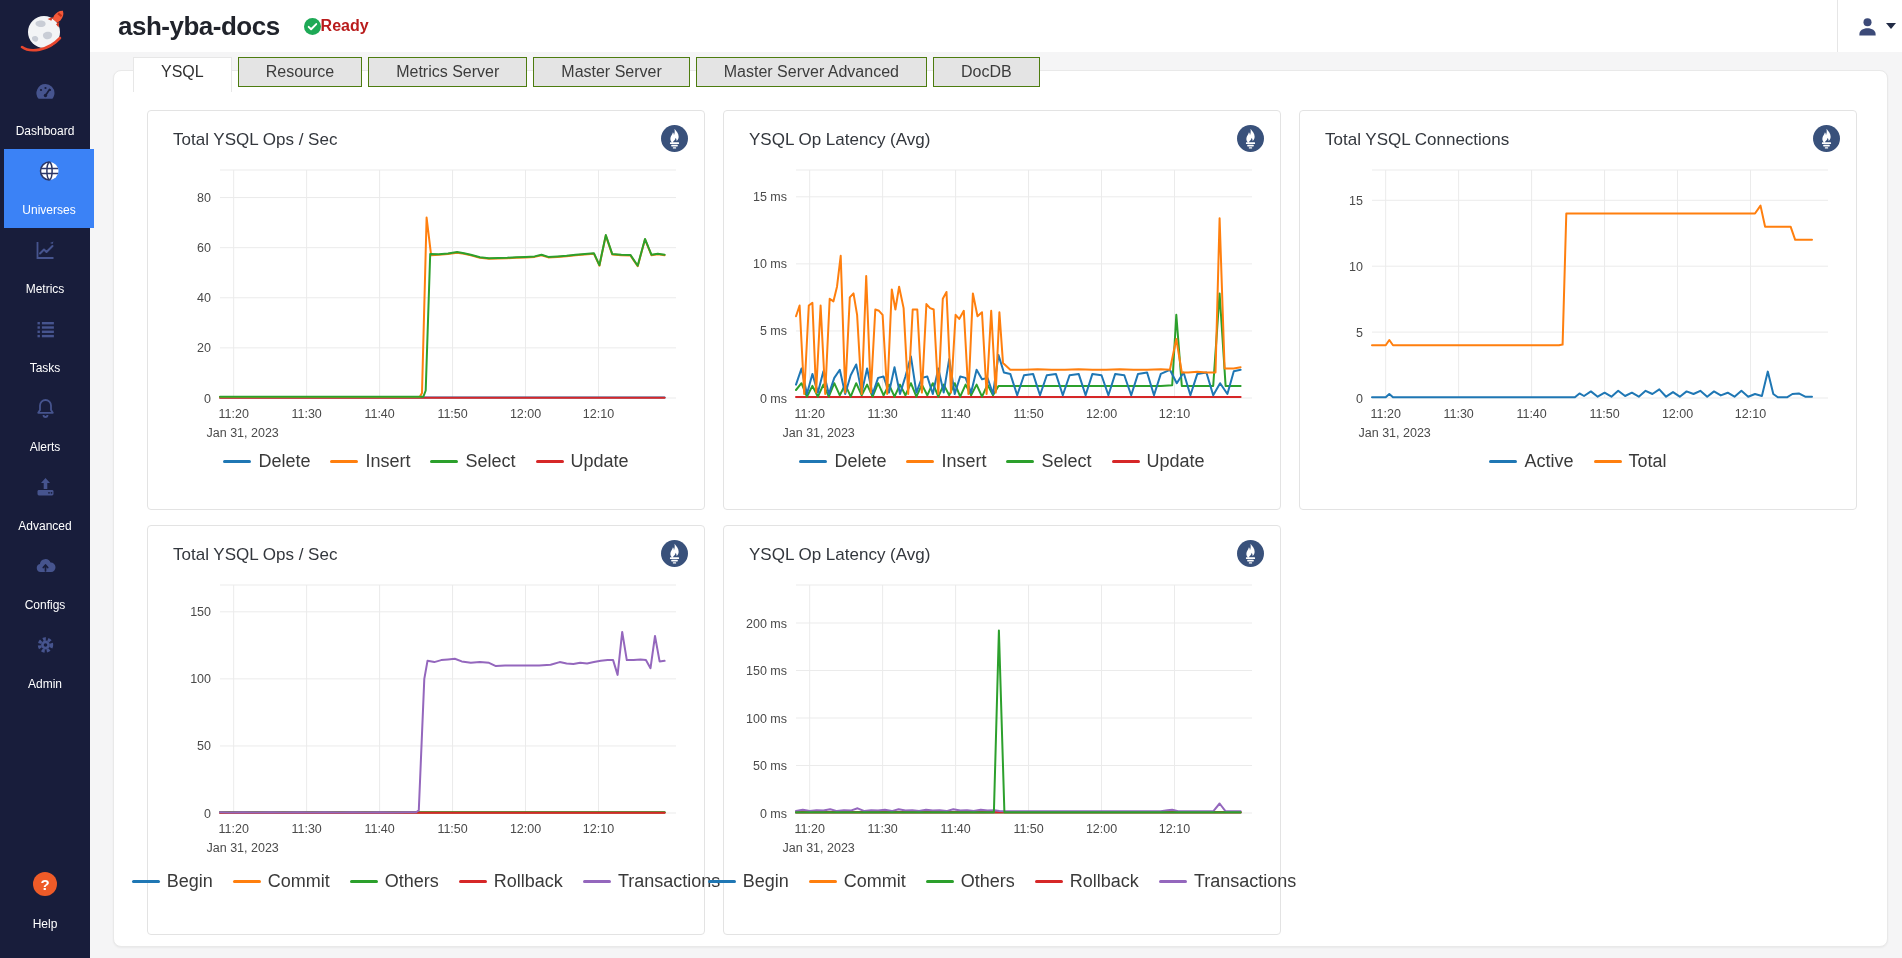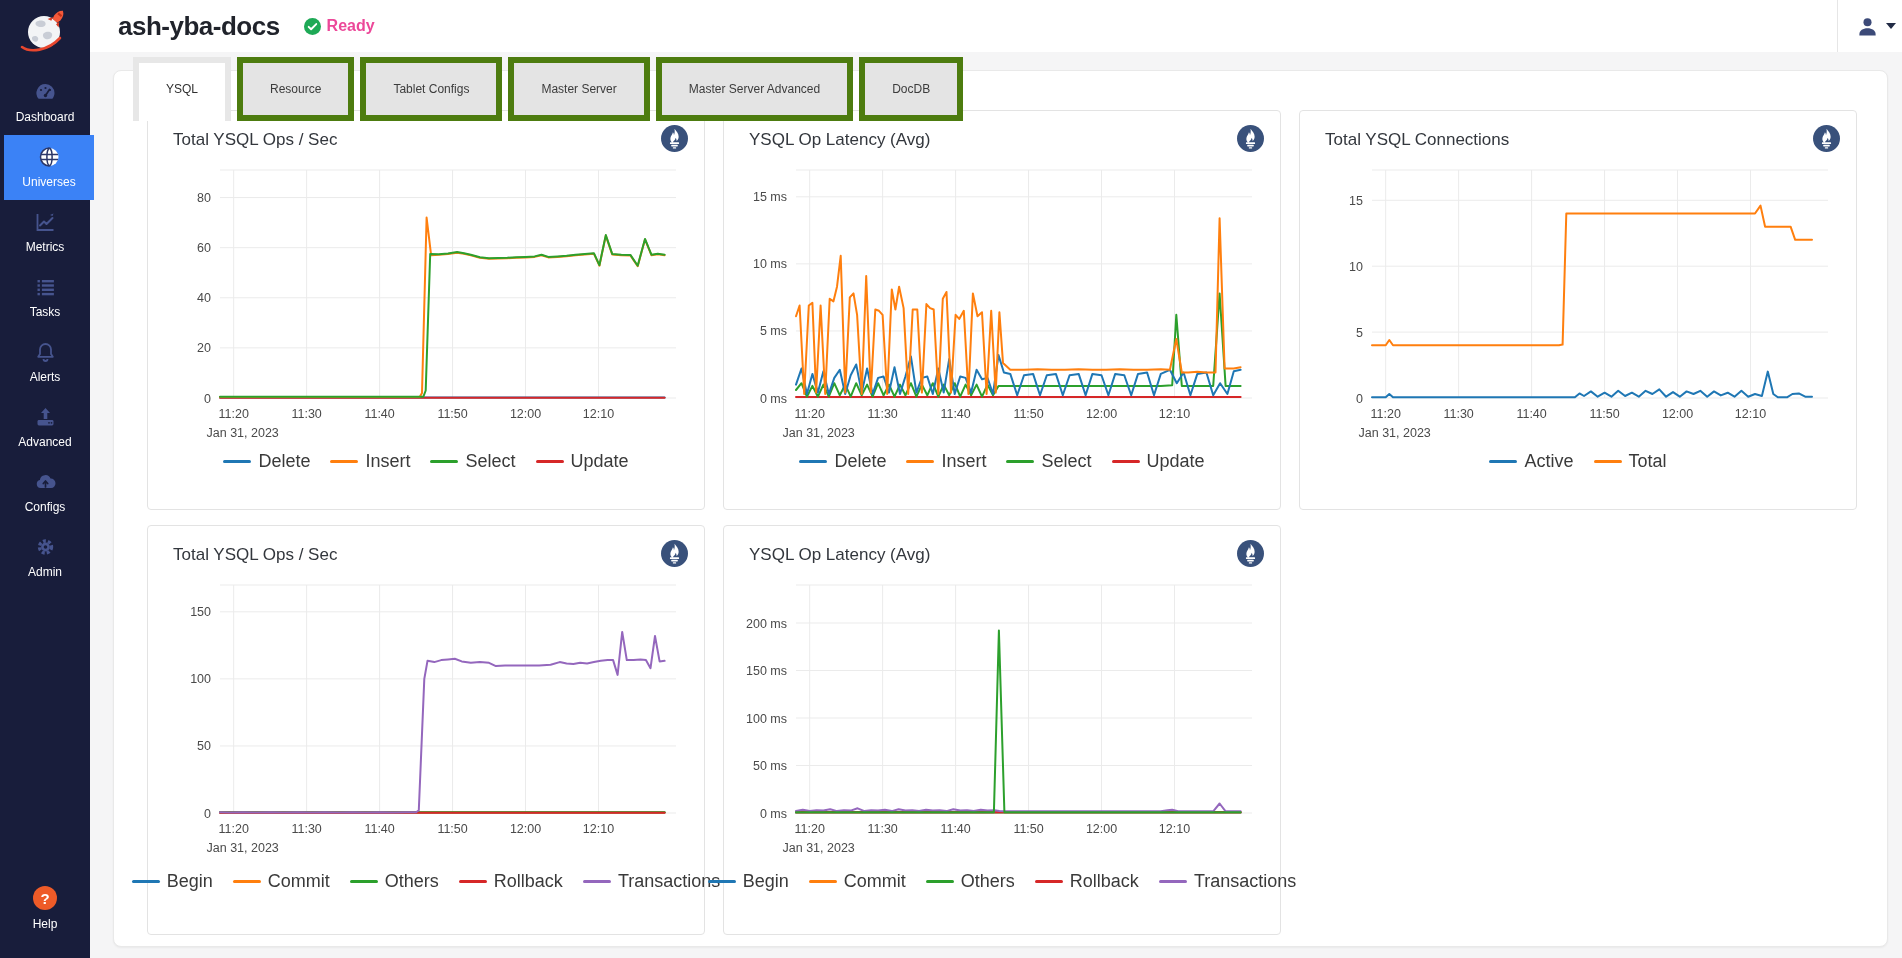--- a/index.html
+++ b/index.html
@@ -5,43 +5,43 @@
   html,body{margin:0;padding:0;}
   body{width:1902px;height:958px;overflow:hidden;background:#f5f5f6;
        font-family:"Liberation Sans",sans-serif;color:#333;}
   .app{display:flex;width:1902px;height:958px;}
 
   
   .sidebar{width:90px;height:958px;background:#181d3b;flex-shrink:0;
            display:flex;flex-direction:column;align-items:center;}
   .logo{padding:6px 0 10px;}
   .nav-item{width:90px;padding:10px 0 11px;display:flex;flex-direction:column;
-            align-items:center;gap:6px;cursor:pointer;color:#46548e;}
+            align-items:center;gap:20px;cursor:pointer;color:#46548e;}
   .nav-item.active{background:#3b82f6;color:#ffffff;margin-left:8px;}
   .nav-label{color:#ffffff;font-size:12px;}
   .sidebar-spacer{flex:1;}
   .nav-help{margin-bottom:16px;}
 
   
   .main{flex:1;display:flex;flex-direction:column;height:958px;min-width:0;}
   .header{height:52px;background:#ffffff;display:flex;align-items:center;
           padding-left:28px;flex-shrink:0;}
   .page-title{font-size:26px;font-weight:bold;color:#20232b;letter-spacing:-.5px;}
-  .ready-badge{margin-left:24px;display:flex;align-items:center;gap:6px;
-               color:#ec4899;font-weight:bold;font-size:16px;}
+  .ready-badge{margin-left:24px;display:flex;align-items:center;
+               color:#b91c1c;font-weight:bold;font-size:16px;}
   .user-area{margin-left:auto;height:100%;display:flex;align-items:center;
              border-left:1px solid #e6e6e6;padding:0 6px 0 18px;gap:7px;cursor:pointer;}
   .caret{width:0;height:0;border-left:5px solid transparent;border-right:5px solid transparent;
          border-top:6px solid #222b45;}
 
   
   .content{flex:1;position:relative;}
   .tabs{position:absolute;top:5px;left:43px;z-index:3;display:flex;align-items:flex-start;}
-  .tab{height:28px;line-height:28px;padding:12px 27px;background:#e4e4e4;
-       border:6px solid #4d7c0f;margin-right:6px;font-size:12px;color:#3c3c3c;
+  .tab{height:28px;line-height:28px;padding:0 27px;background:#e4e4e4;
+       border:1px solid #4d7c0f;margin-right:6px;font-size:16px;color:#3c3c3c;
        cursor:pointer;white-space:nowrap;}
   .tab.active{background:#ffffff;border-color:#e7e7e7;border-bottom:none;height:34px;color:#2f2f2f;}
   .card{position:absolute;top:18px;left:23px;right:14px;bottom:11px;background:#ffffff;
         border:1px solid #e9e9e9;border-radius:8px;box-shadow:0 1px 2px rgba(0,0,0,.05);
         overflow:hidden;z-index:1;}
   .panels{padding:39px 0 0 33px;display:flex;flex-wrap:wrap;}
 
   
   .panel{width:558px;height:400px;box-sizing:border-box;background:#ffffff;
          border:1px solid #e3e3e3;border-radius:4px;margin:0 18px 15px 0;
@@ -187,21 +187,21 @@
           <path d="M3.5 20.5c0-4.4 3.8-6.6 8.5-6.6s8.5 2.2 8.5 6.6v.8h-17z" fill="#3c4a78"></path>
         </svg>
         <span class="caret"></span>
       </div>
     </div>
 
     <div class="content">
       <div class="tabs">
         <div class="tab active">YSQL</div>
         <div class="tab">Resource</div>
-        <div class="tab">Tablet Configs</div>
+        <div class="tab">Metrics Server</div>
         <div class="tab">Master Server</div>
         <div class="tab">Master Server Advanced</div>
         <div class="tab">DocDB</div>
       </div>
 
       <div class="card">
         <div class="panels">
 
           <div class="panel">
             <div class="panel-head">

